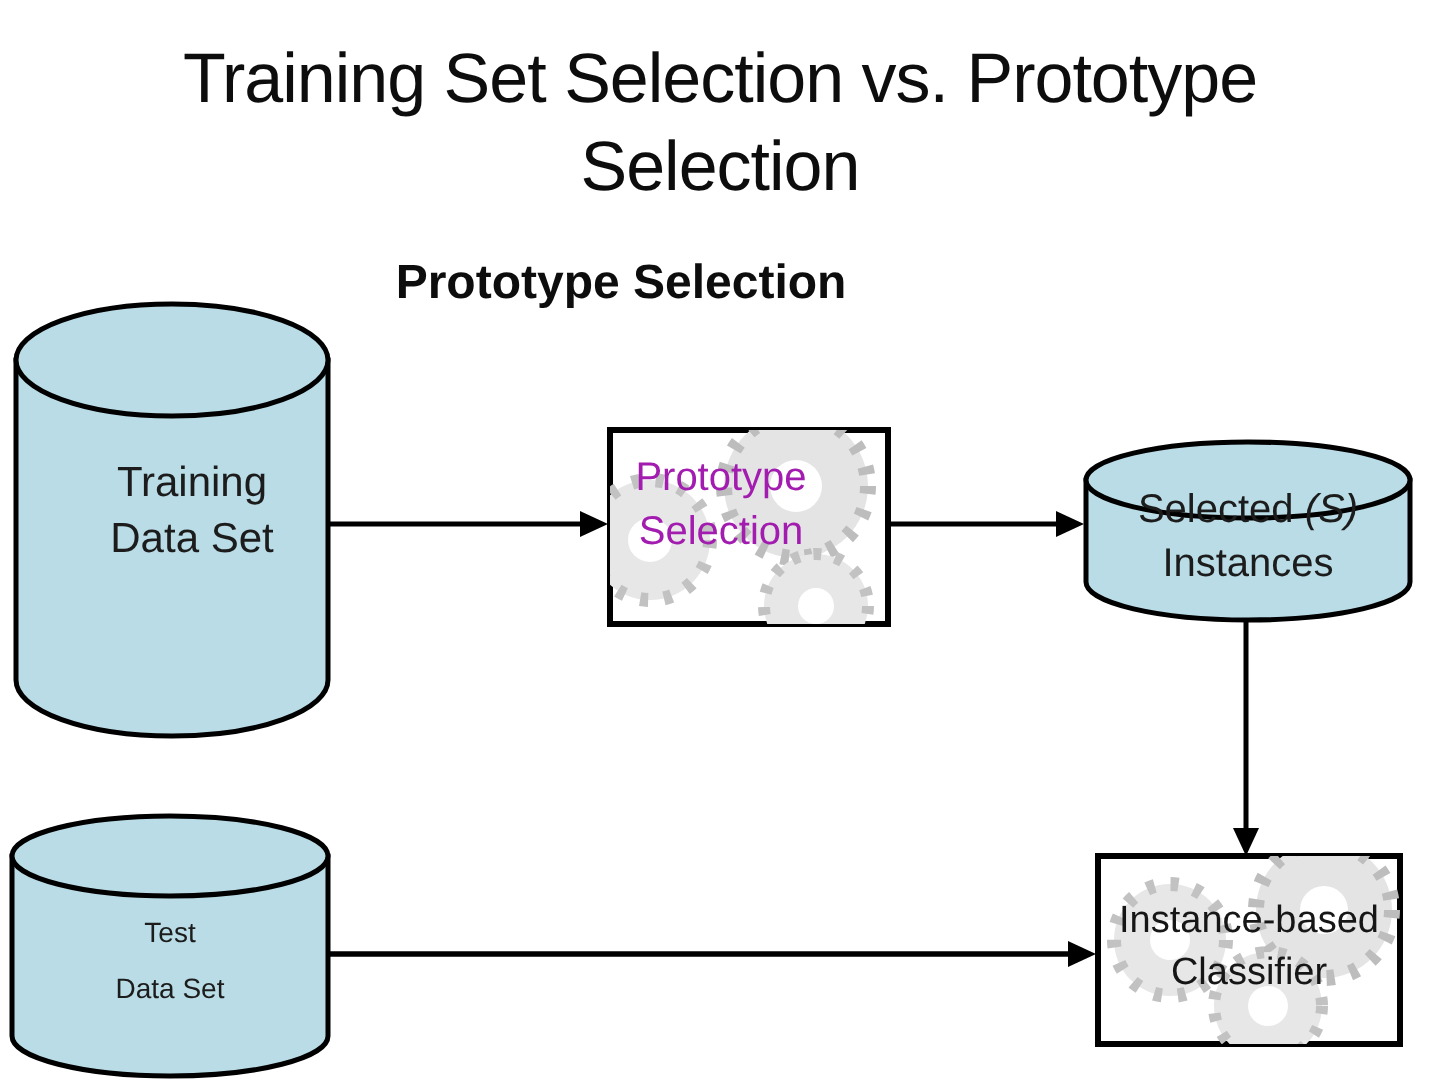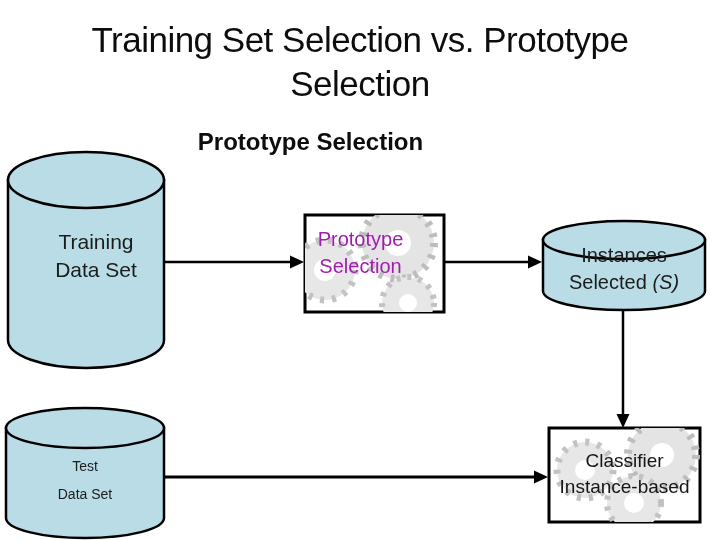--- a/index.html
+++ b/index.html
@@ -128,27 +128,27 @@
     <div>Training</div>
     <div>Data Set</div>
   </div>
 
   <div class="label lbl-psbox">
     <div>Prototype</div>
     <div>Selection</div>
   </div>
 
   <div class="label lbl-instances">
+    <div><span>Selected</span><span class="ital sp">(S)</span></div>
     <div>Instances</div>
-    <div><span>Selected</span><span class="ital sp">(S)</span></div>
   </div>
 
   <div class="label lbl-classifier">
+    <div>Instance-based</div>
     <div>Classifier</div>
-    <div>Instance-based</div>
   </div>
 
   <div class="label lbl-test">
     <div>Test</div>
     <div>Data Set</div>
   </div>
 
 </div>
 
 </body></html>

